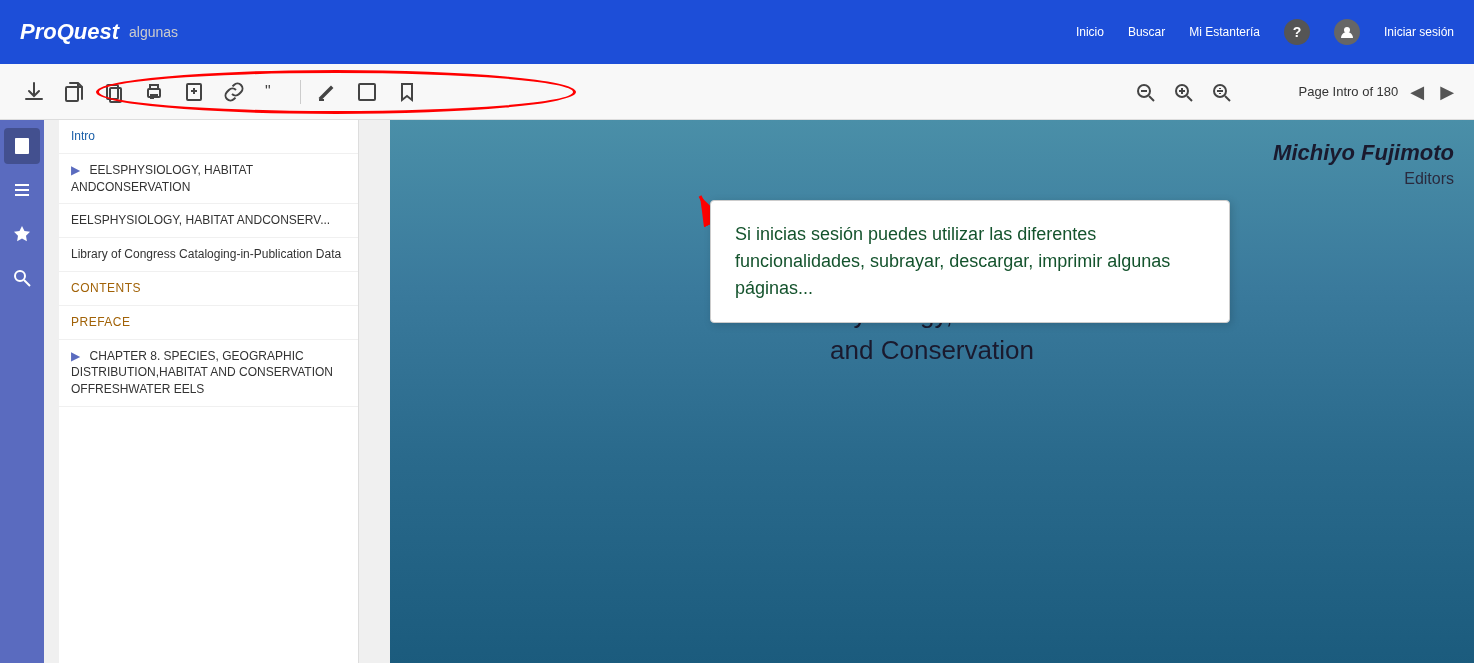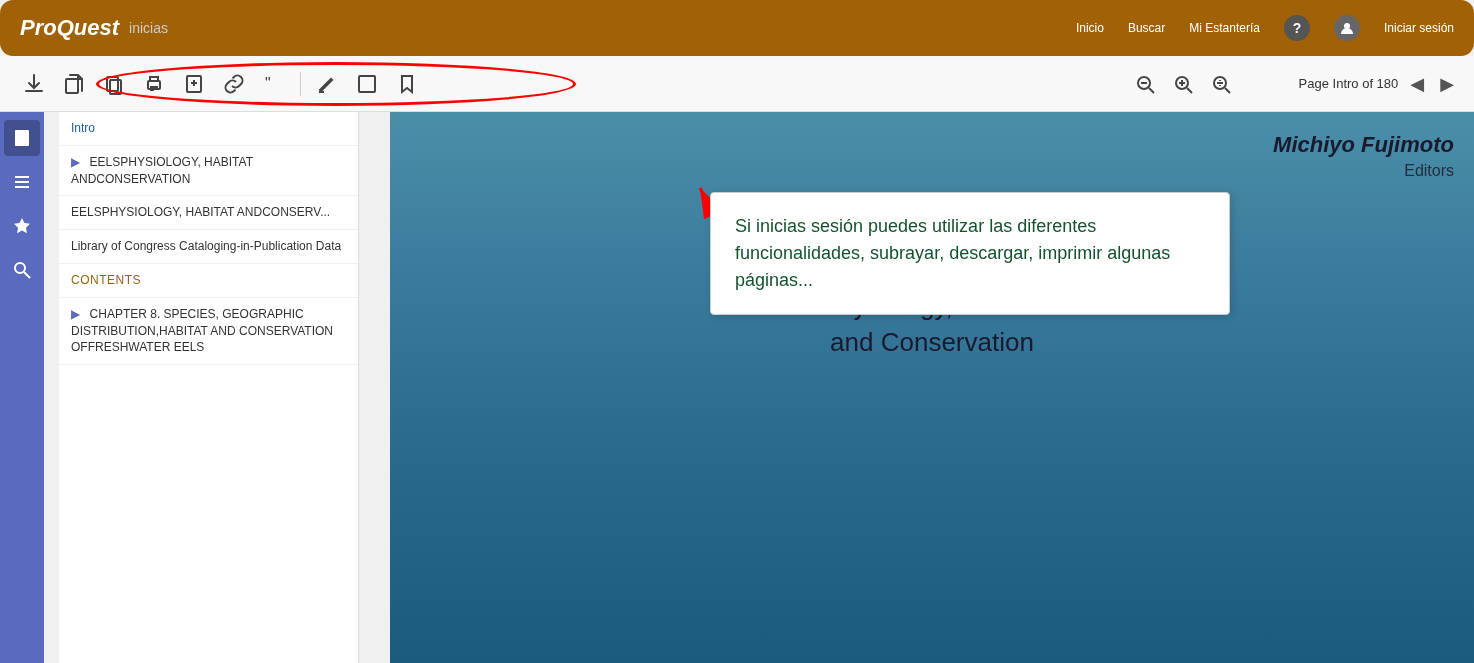--- a/index.html
+++ b/index.html
@@ -1,26 +1,25 @@
 <!DOCTYPE html>
 <html><head>
   <meta charset="utf-8">
   <style>
     * { box-sizing: border-box; margin: 0; padding: 0; }
     body { font-family: Arial, sans-serif; width: 1474px; height: 663px; overflow: hidden; background: #f0f0f0; }
 
     
     .topbar {
-      background: #a16207;
-      height: 56px;
+      background: #1d4ed8;
+      height: 64px;
       display: flex;
       align-items: center;
       padding: 0 20px;
       color: white;
-      border-radius: 13px;
     }
     .topbar-logo {
       font-size: 22px;
       font-weight: bold;
       font-style: italic;
       color: white;
       margin-right: 10px;
     }
     .topbar-ebrary {
       font-size: 14px;
@@ -256,21 +255,21 @@
 
     
     .toc-panel::-webkit-scrollbar { width: 6px; }
     .toc-panel::-webkit-scrollbar-thumb { background: #ccc; border-radius: 3px; }
   </style>
 </head>
 <body>
 
 <div class="topbar">
   <span class="topbar-logo">ProQuest</span>
-  <span class="topbar-ebrary">inicias</span>
+  <span class="topbar-ebrary">algunas</span>
   <nav class="topbar-nav">
     <a href="#">Inicio</a>
     <a href="#">Buscar</a>
     <a href="#">Mi Estantería</a>
     <div class="topbar-icon">?</div>
     <div class="topbar-user-icon">
       <svg width="14" height="14" viewBox="0 0 14 14" fill="white">
         <circle cx="7" cy="5" r="3"></circle>
         <path d="M1 13c0-3.3 2.7-6 6-6s6 2.7 6 6"></path>
       </svg>
@@ -415,20 +414,23 @@
     </div>
     <div class="toc-item">
       <span>EELSPHYSIOLOGY, HABITAT ANDCONSERV...</span>
     </div>
     <div class="toc-item">
       <span>Library of Congress Cataloging-in-Publication Data</span>
     </div>
     <div class="toc-item section">
       <span>CONTENTS</span>
     </div>
+    <div class="toc-item section">
+      <span>PREFACE</span>
+    </div>
     <div class="toc-item">
       <span class="chapter-arrow">▶</span>
       <span>CHAPTER 8. SPECIES, GEOGRAPHIC DISTRIBUTION,HABITAT AND CONSERVATION OFFRESHWATER EELS</span>
     </div>
   </div>
 
   <div class="content-area">
 
     <div class="book-cover">
       <div class="book-cover-authors">Michiyo Fujimoto</div>

